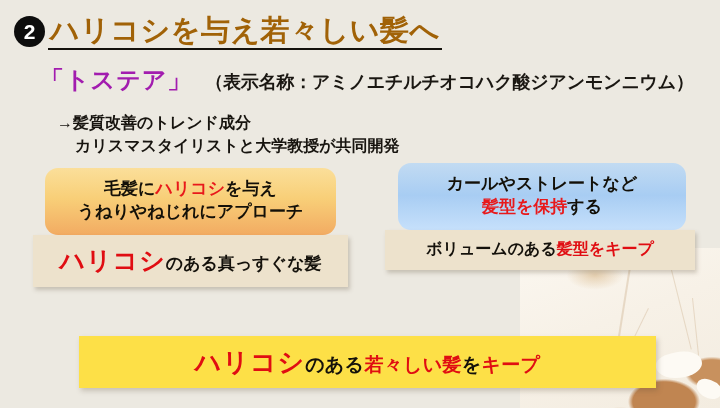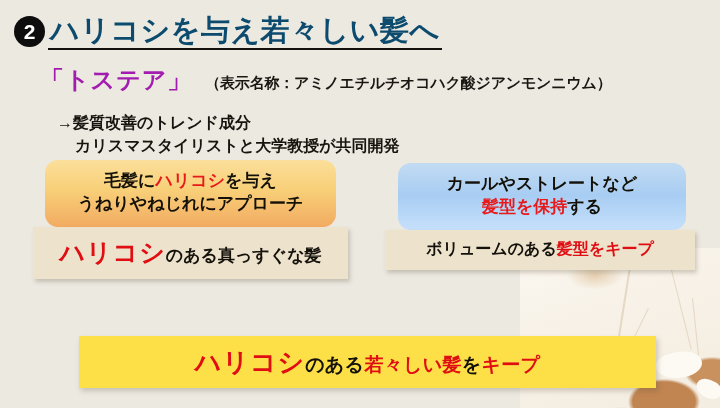--- a/index.html
+++ b/index.html
@@ -79,21 +79,21 @@
     font-weight: bold;
     line-height: 31px;
     text-align: center;
     flex: 0 0 auto;
     margin-right: 3px;
   }
   .header-title {
     font-family: "DejaVu Serif", "Liberation Serif", serif;
     font-size: 29px;
     font-weight: bold;
-    color: #0c4a6e;
+    color: #a16207;
     letter-spacing: .5px;
     border-bottom: 2.5px solid #14110c;
     padding: 0 2px 1px 2px;
     white-space: nowrap;
     line-height: 1.18;
   }
 
   
   .subhead {
     position: absolute;
@@ -105,21 +105,21 @@
   }
   .ingredient {
     font-family: "DejaVu Serif", "Liberation Serif", serif;
     font-size: 24px;
     font-weight: bold;
     color: #a21caf;
     letter-spacing: 1px;
   }
   .ingredient-note {
     font-family: "DejaVu Serif", "Liberation Serif", serif;
-    font-size: 15px;
+    font-size: 18px;
     font-weight: bold;
     color: #1a1712;
     margin-left: 13px;
     letter-spacing: -.2px;
   }
 
   .bullets {
     position: absolute;
     left: 57px;
     top: 98px;
@@ -128,21 +128,21 @@
     font-size: 16px;
     color: #17140f;
     line-height: 1.42;
     white-space: nowrap;
     margin-top: 14px;
   }
   .bullets .line2 { margin-left: 18px; display: block; }
 
   
   .col { position: absolute; }
-  .col-left  { left: 33px;  top: 160px; width: 315px; }
+  .col-left  { left: 33px;  top: 168px; width: 315px; }
   .col-right { left: 385px; top: 163px; width: 310px; }
 
   .bubble {
     border-radius: 13px;
     text-align: center;
     padding: 10px 6px 11px 6px;
     font-family: "Liberation Sans", sans-serif;
     font-weight: bold;
     font-size: 17px;
     line-height: 1.35;

